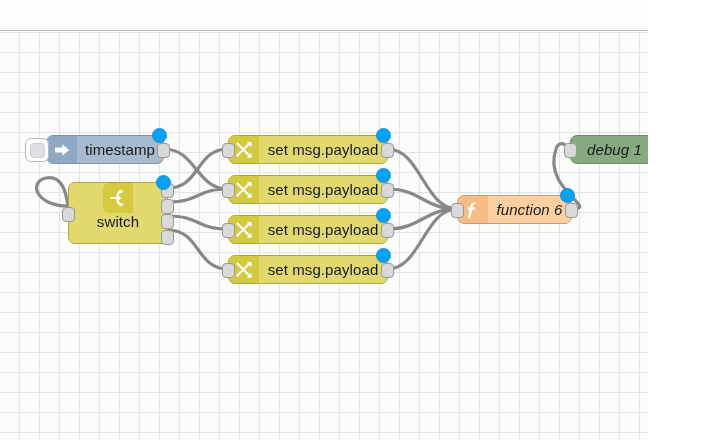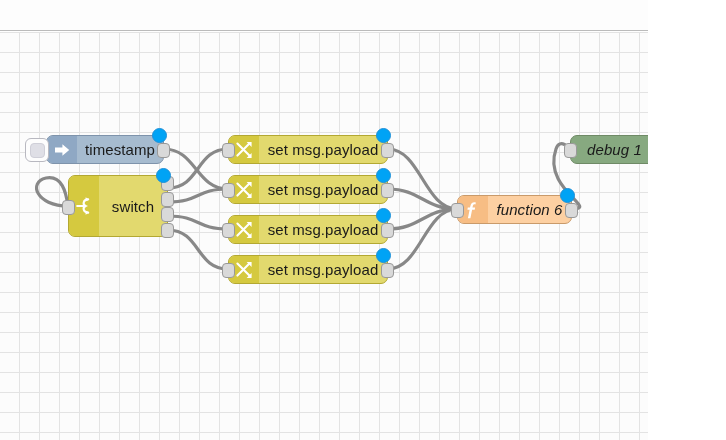--- a/index.html
+++ b/index.html
@@ -202,21 +202,21 @@
           </div>
           <div class="node-icon-box" style="background: rgb(143, 168, 196);">
             <svg class="glyph" width="20" height="20" viewBox="0 0 20 20">
               <path fill="#ffffff" d="M3 7.6 h7.4 V4.2 L17.2 10 l-6.8 5.8 V12.4 H3 Z"></path>
             </svg>
           </div>
           <div class="node-label">timestamp</div>
           <div class="port out" style="top: 7px;"></div>
           <div class="status-dot" style="background: rgb(0, 163, 245);"></div>
         </div>
-        <div class="node" style="left: 68px; top: 143px; width: 100px; height: 62px; background: rgb(226, 217, 110); border-color: rgb(179, 168, 50);">
+        <div class="node" style="left: 68px; top: 150px; width: 100px; height: 62px; background: rgb(226, 217, 110); border-color: rgb(179, 168, 50); flex-direction: column;">
           <div class="node-icon-box" style="background: rgb(213, 201, 63);">
             <svg class="glyph" width="20" height="20" viewBox="0 0 20 20">
               <path fill="none" stroke="#ffffff" stroke-width="2.1" stroke-linecap="round" d="M14.2 3.4 C9 3.6 8.4 8.4 11.6 10 C8.4 11.6 9 16.4 14.2 16.6 M3.2 10 h8.6"></path>
               <path fill="#ffffff" d="M11.6 1.2 l3.6 2.2 l-3.6 2.2 Z M11.6 14.4 l3.6 2.2 l-3.6 2.2 Z"></path>
             </svg>
           </div>
           <div class="node-label">switch</div>
           <div class="port in" style="top: 23.5px;"></div>
           <div class="port out" style="top: 0.25px;"></div>
           <div class="port out" style="top: 15.75px;"></div>

